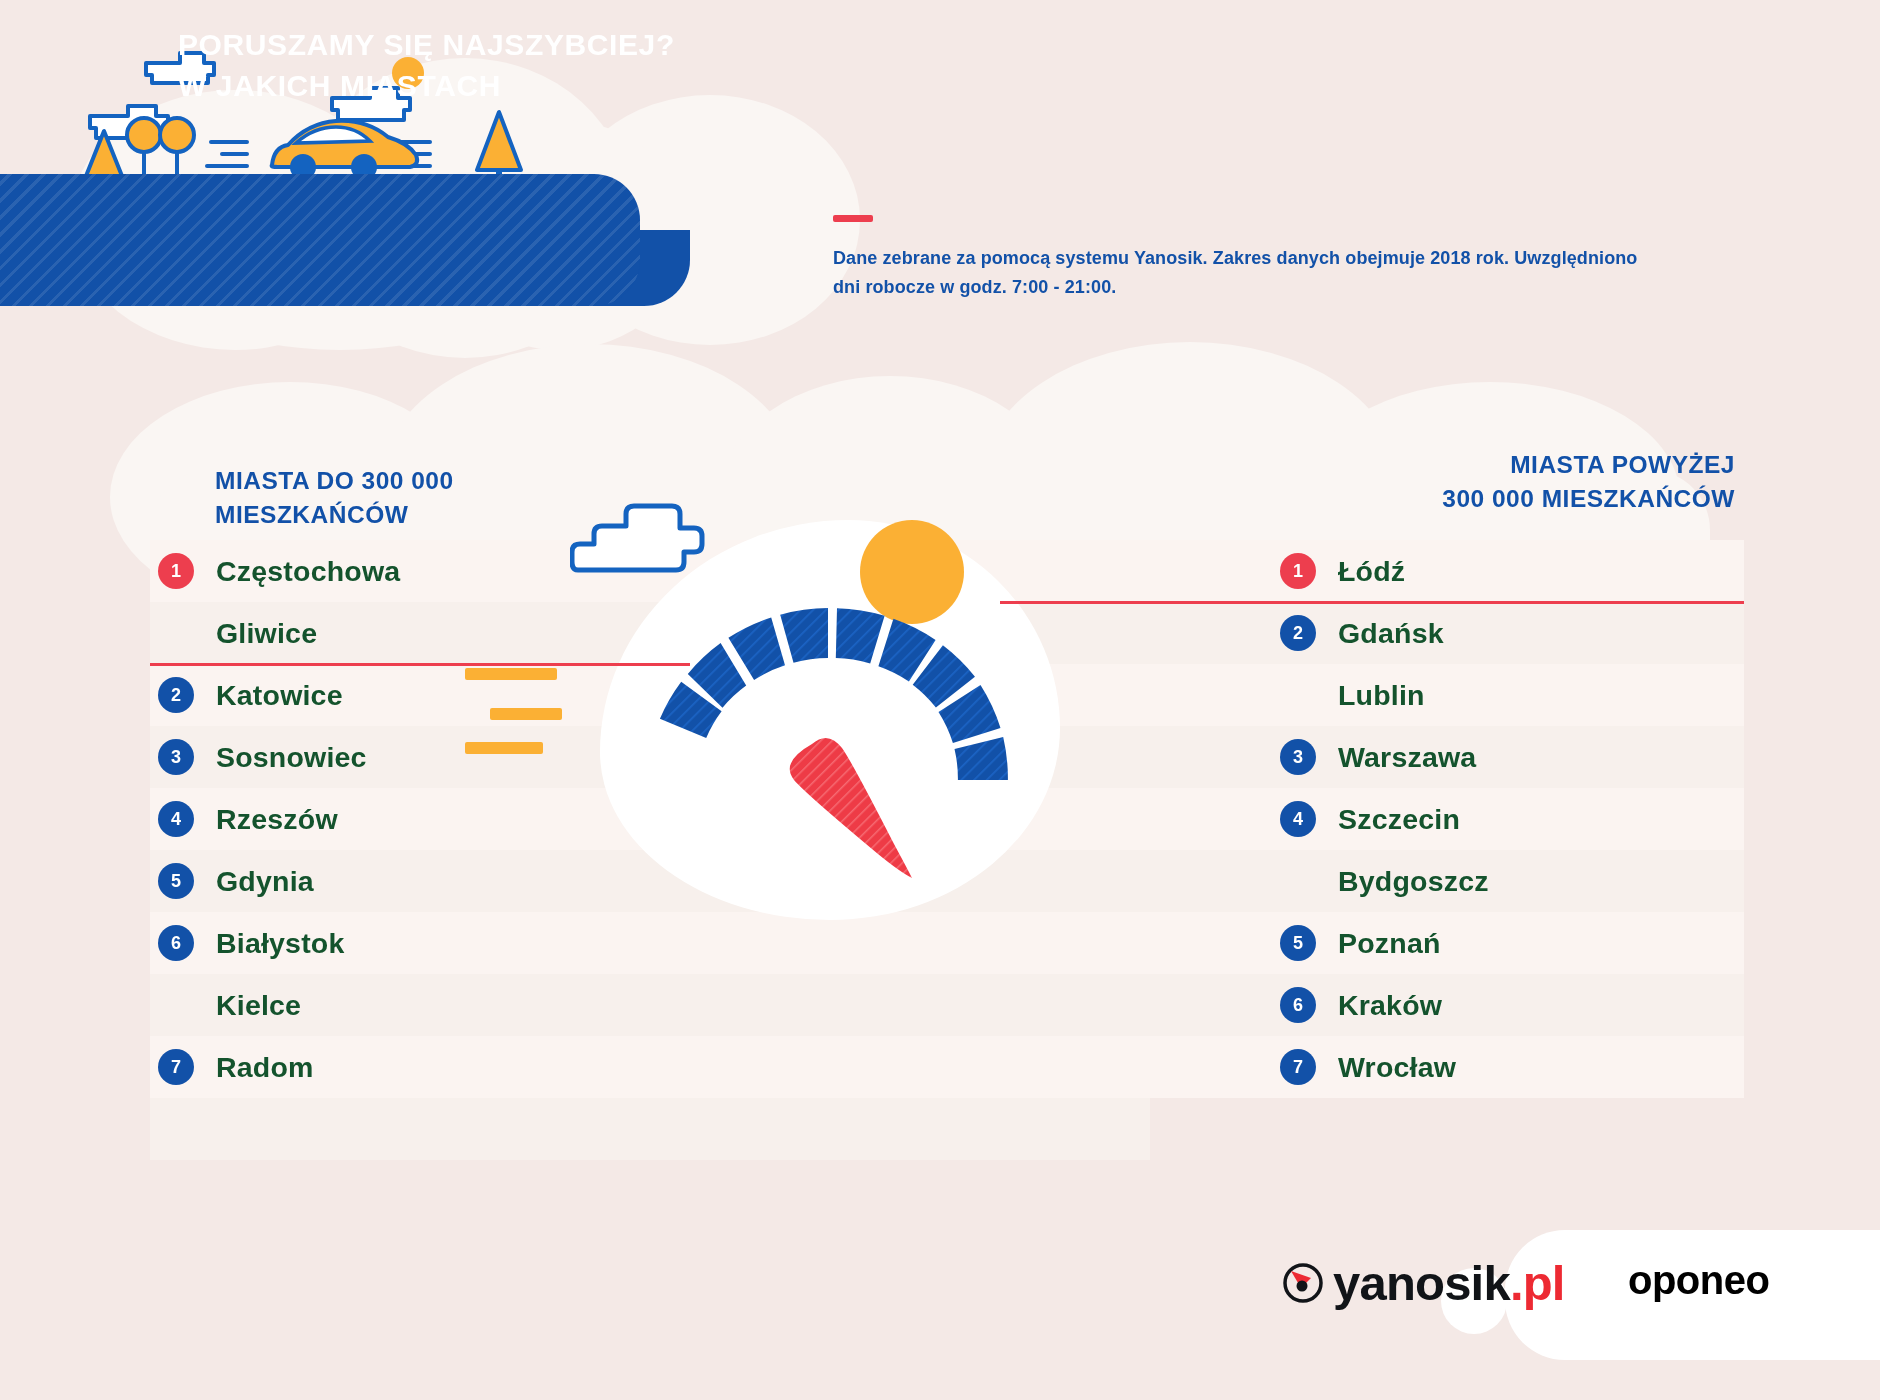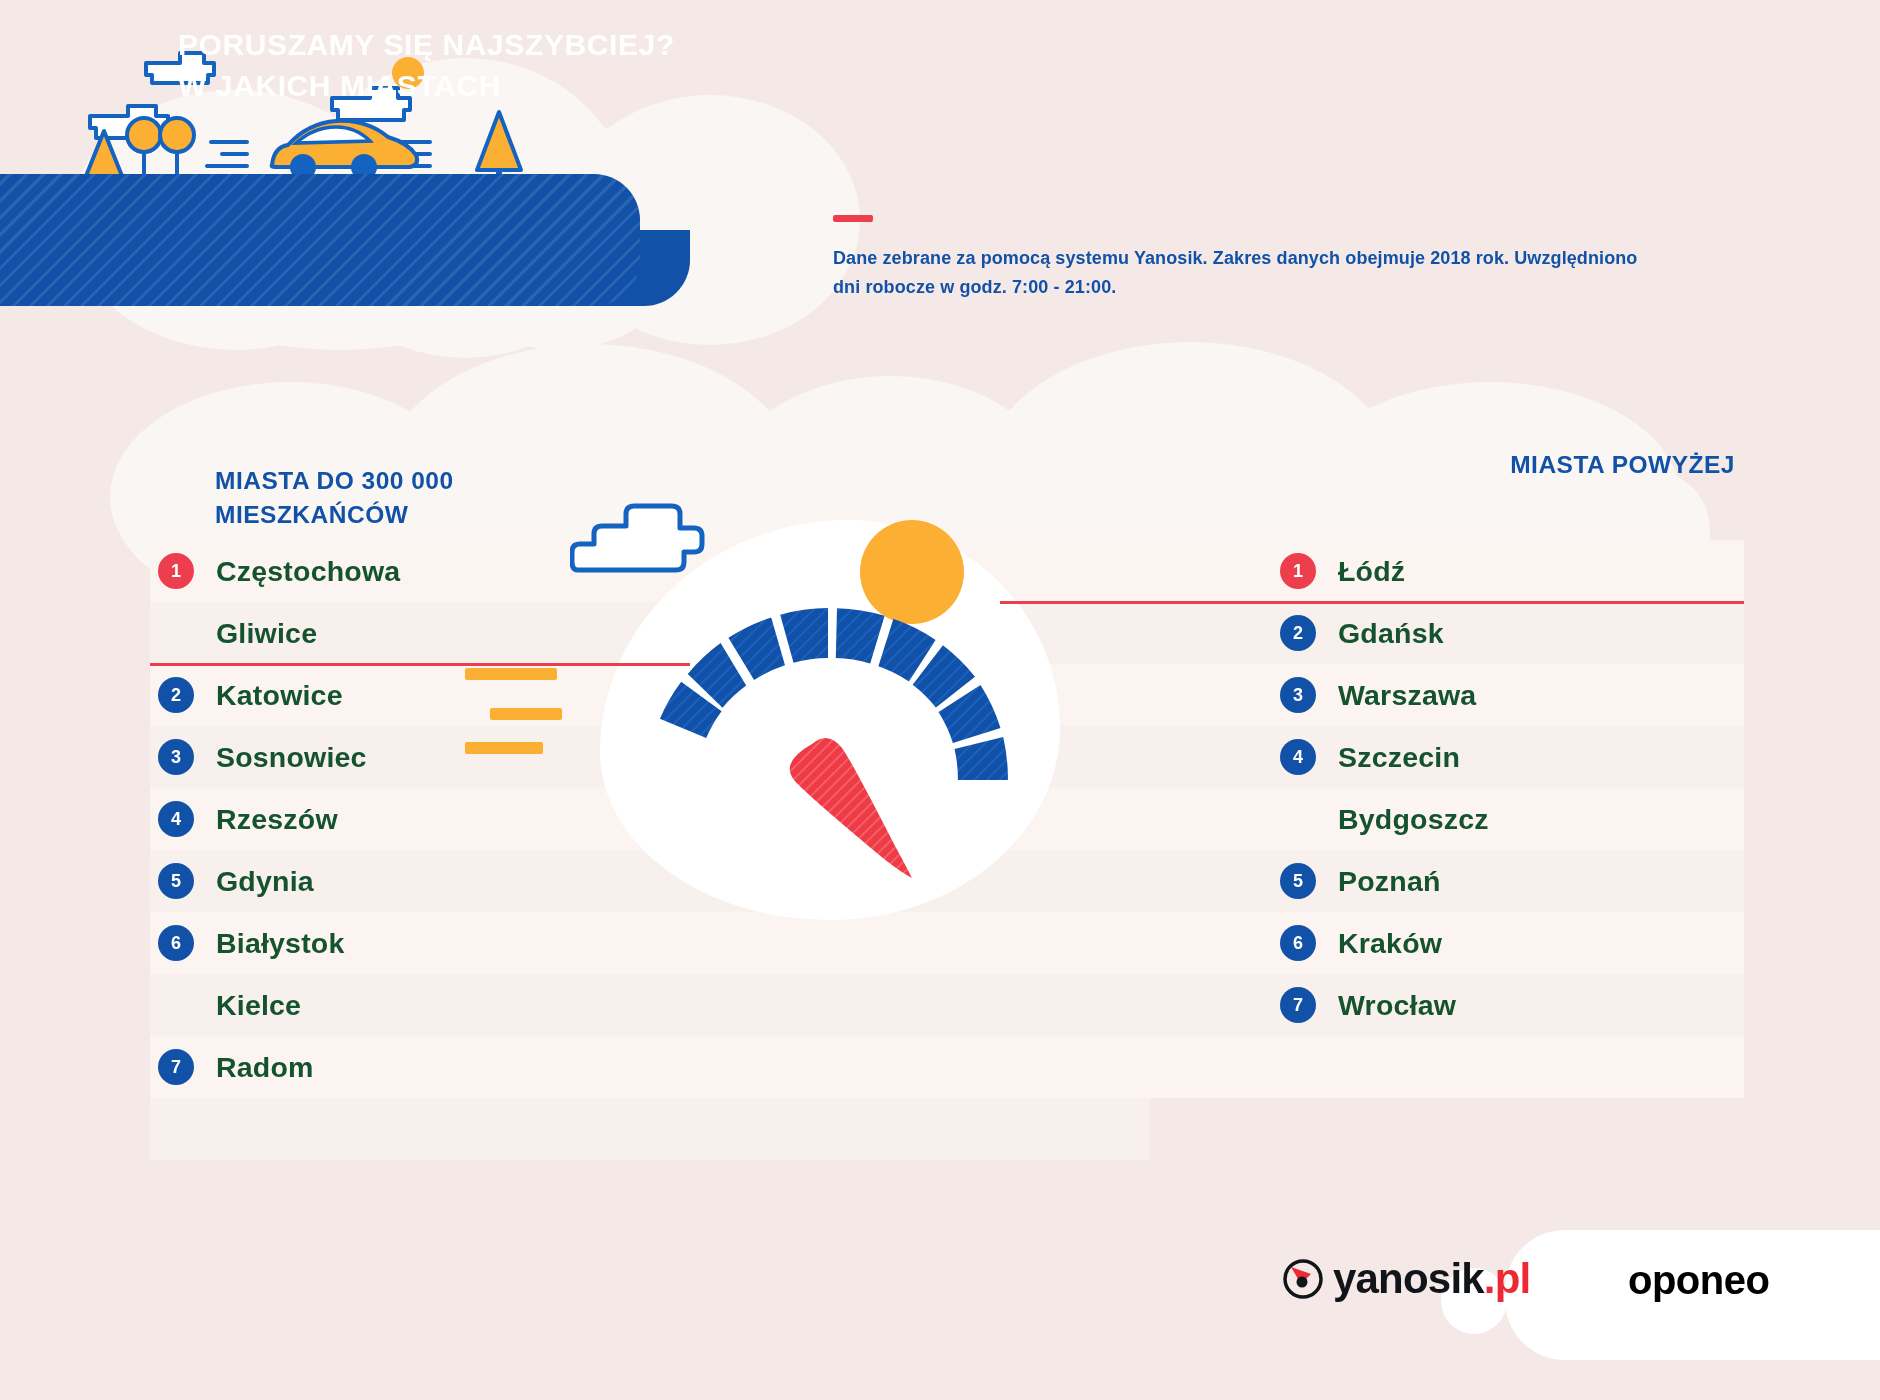--- a/index.html
+++ b/index.html
@@ -146,21 +146,21 @@
     background:#fff; border-radius:60px 0 0 60px;
   }
   #logo-white:before{
     content:""; position:absolute; left:-64px; top:38px;
     width:66px; height:66px; background:#fff; border-radius:50%;
   }
   #yanosik{
     position:absolute; left:1282px; top:1255px; z-index:9;
     display:flex; align-items:center; gap:9px;
   }
-  #yanosik-text{ font-size:42px; font-weight:bold; color:#111418; letter-spacing:-.8px; }
+  #yanosik-text{ font-size:49px; font-weight:bold; color:#111418; letter-spacing:-.8px; }
   #yanosik-text .pl{ color:#ed2a33; }
   #oponeo{
     position:absolute; left:1628px; top:1258px; z-index:9;
     font-size:40px; font-weight:bold; color:#000000; letter-spacing:-.5px;
   }
 </style>
 </head>
 <body>
 
 <div id="scene">
@@ -235,20 +235,21 @@
   <div class="lc" id="lc5"></div>
   <div class="lc" id="lc6"></div>
 </div>
 
 <div class="col-head" id="head-left">
   <div>MIASTA DO 300 000</div>
   <div>MIESZKAŃCÓW</div>
 </div>
 <div class="col-head" id="head-right">
   <div>MIASTA POWYŻEJ</div>
+  <div>300 000 MIESZKAŃCÓW</div>
 </div>
 
 <div id="bands">
     <div class="band full plain" style="top: 0px;"></div>
     <div class="band full hatched hatch-grey" style="top: 62px;"></div>
     <div class="band full plain" style="top: 124px;"></div>
     <div class="band full hatched hatch-grey" style="top: 186px;"></div>
     <div class="band full plain" style="top: 248px;"></div>
     <div class="band full hatched hatch-grey" style="top: 310px;"></div>
     <div class="band full plain" style="top: 372px;"></div>
@@ -341,20 +342,24 @@
 <div class="col" id="col-right">
     <div class="row">
       <div class="badge red">1</div>
       <div class="city">Łódź</div>
     </div>
     <div class="row">
       <div class="badge blue">2</div>
       <div class="city">Gdańsk</div>
     </div>
     <div class="row">
+      <div class="badge none"></div>
+      <div class="city">Lublin</div>
+    </div>
+    <div class="row">
       <div class="badge blue">3</div>
       <div class="city">Warszawa</div>
     </div>
     <div class="row">
       <div class="badge blue">4</div>
       <div class="city">Szczecin</div>
     </div>
     <div class="row">
       <div class="badge none"></div>
       <div class="city">Bydgoszcz</div>

